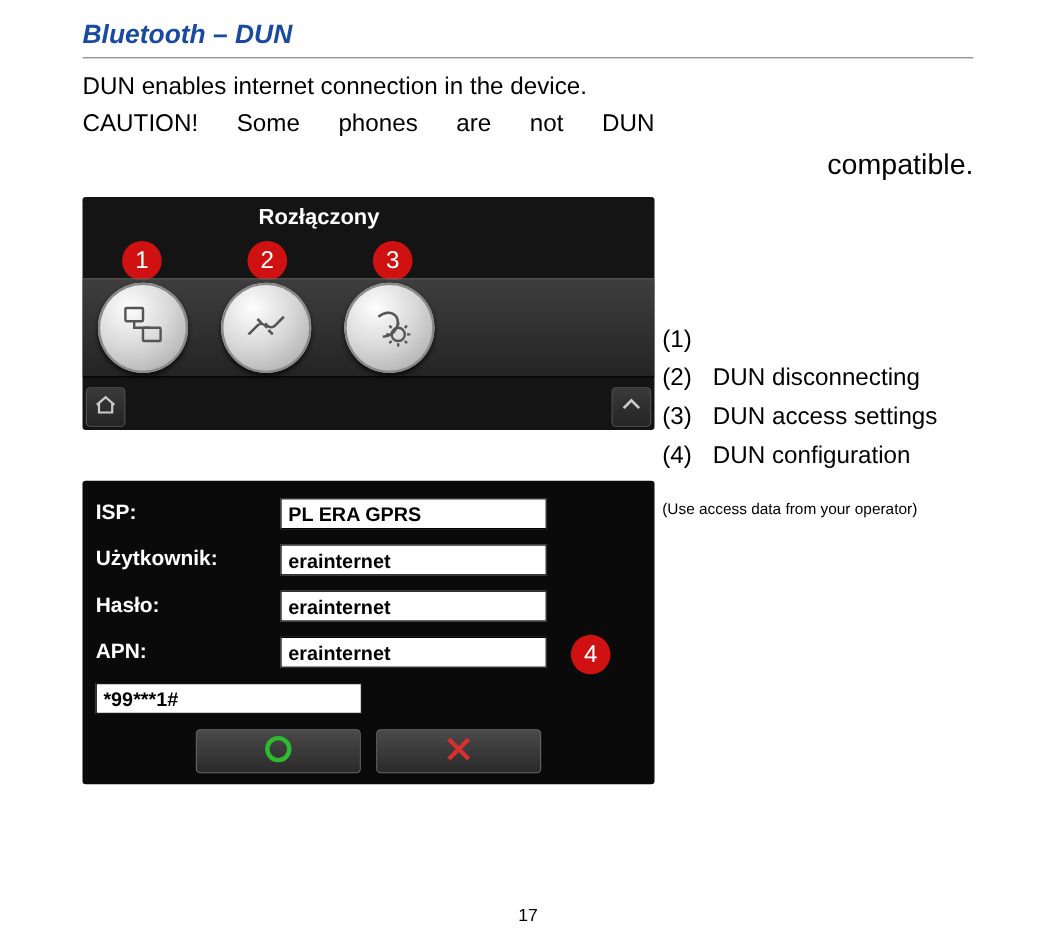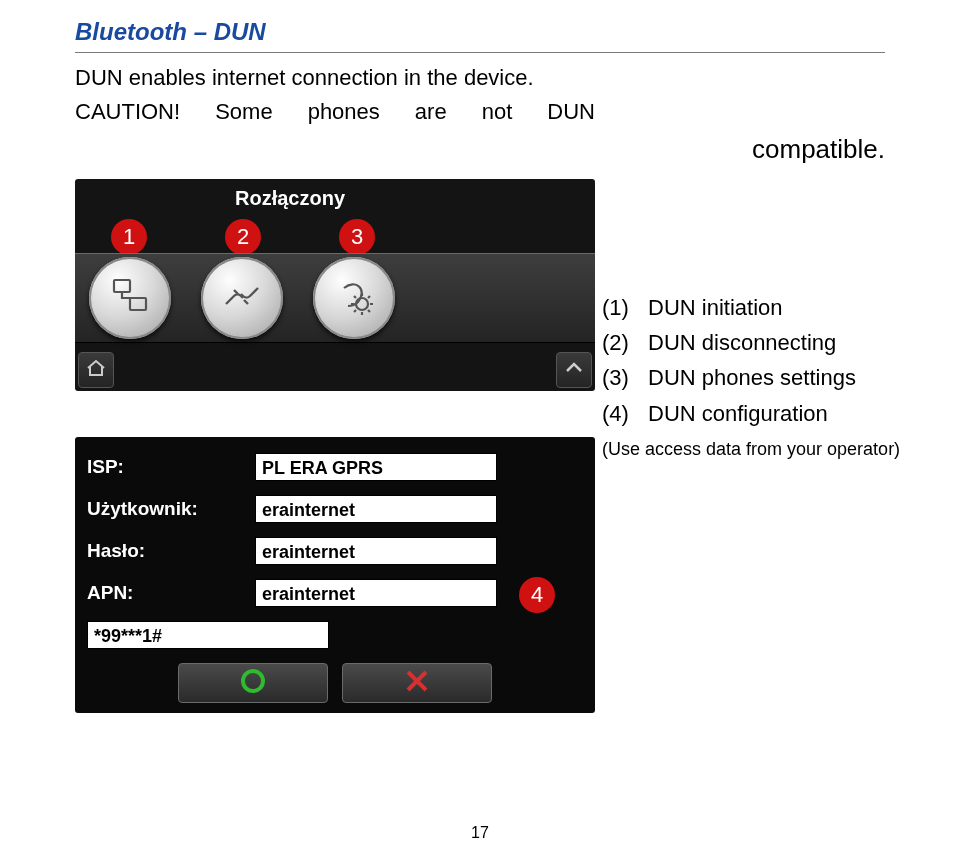--- a/index.html
+++ b/index.html
@@ -114,21 +114,21 @@
   
   .legend {
     position: absolute;
     left: 602px;
     top: 290px;
     font-size: 22px;
     line-height: 1.6;
   }
   .legend .row { display: flex; }
   .legend .num { width: 46px; }
-  .legend .note { font-size: 18px; margin-top: 4px;}
+  .legend .note { font-size: 14px; margin-top: 20px;}
 
   
   .ss2 {
     margin-top: 46px;
     width: 520px;
     background: #0a0a0a;
     border-radius: 3px;
     position: relative;
     padding: 16px 12px 10px 12px;
     font-family: Arial, sans-serif;
@@ -260,29 +260,28 @@
       <svg viewBox="0 0 22 22">
           <path d="M4 14 L11 7 L18 14" fill="none" stroke="#ccc" stroke-width="2.5"></path>
         </svg>
     </span>
   </div>
 </div>
 
 <div class="legend">
   <div class="row">
     <span class="num">(1)</span>
-    <span>DUN initiation</span>
   </div>
   <div class="row">
     <span class="num">(2)</span>
     <span>DUN disconnecting</span>
   </div>
   <div class="row">
     <span class="num">(3)</span>
-    <span>DUN phones settings</span>
+    <span>DUN access settings</span>
   </div>
   <div class="row">
     <span class="num">(4)</span>
     <span>DUN configuration</span>
   </div>
   <div class="note">(Use access data from your operator)</div>
 </div>
 
 <div class="ss2">
   <div class="ss2-row">

